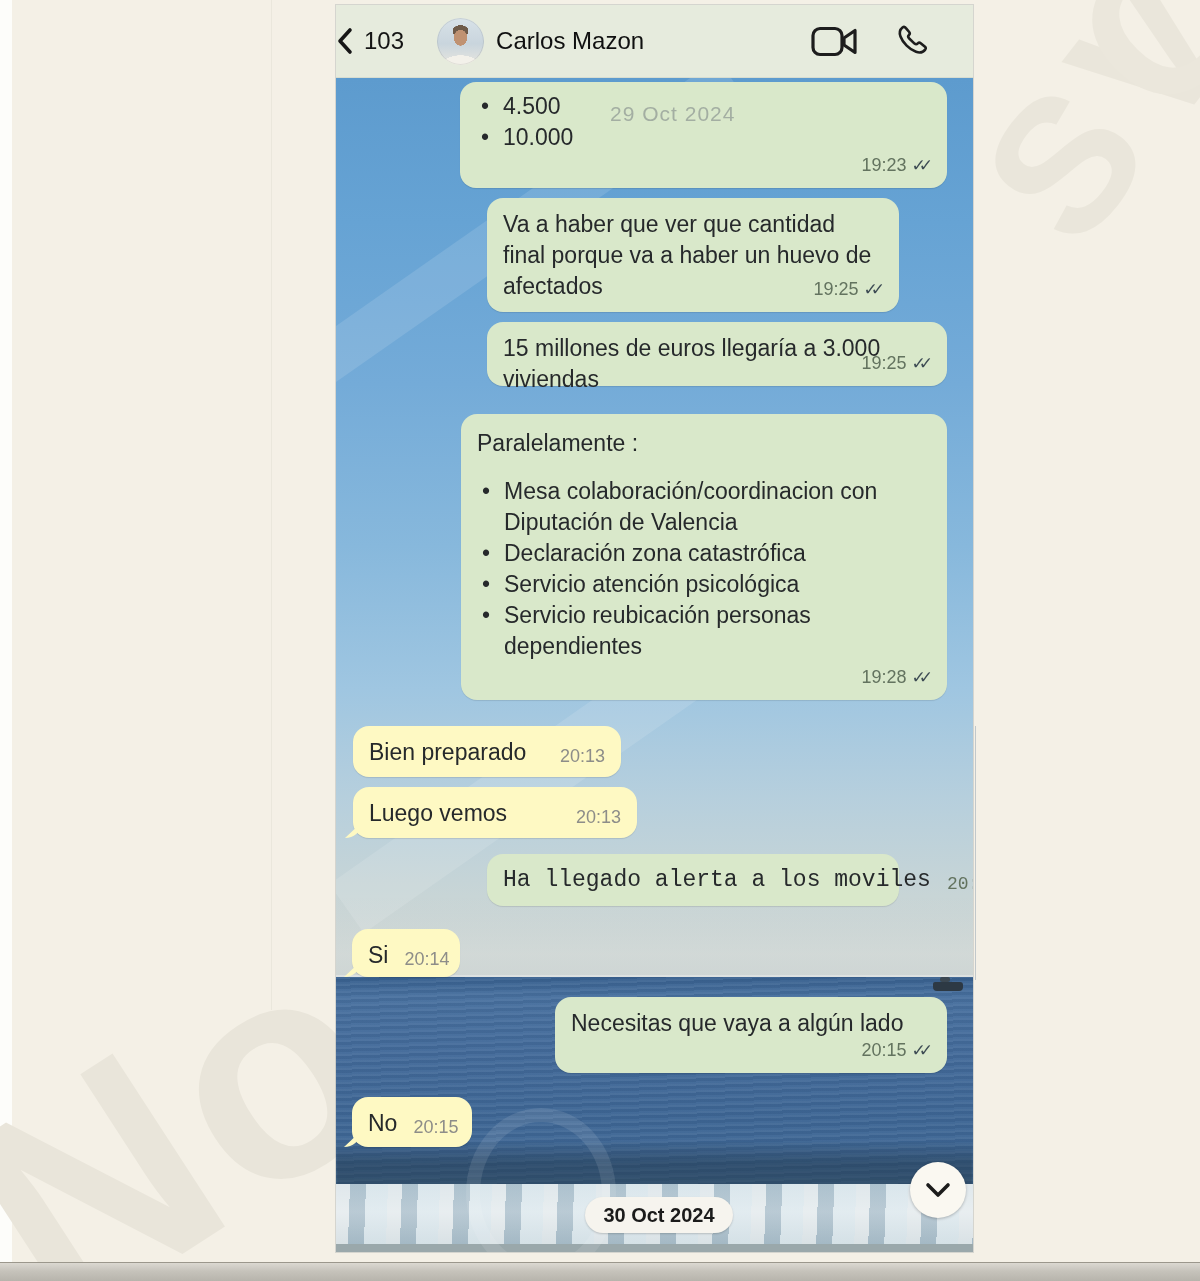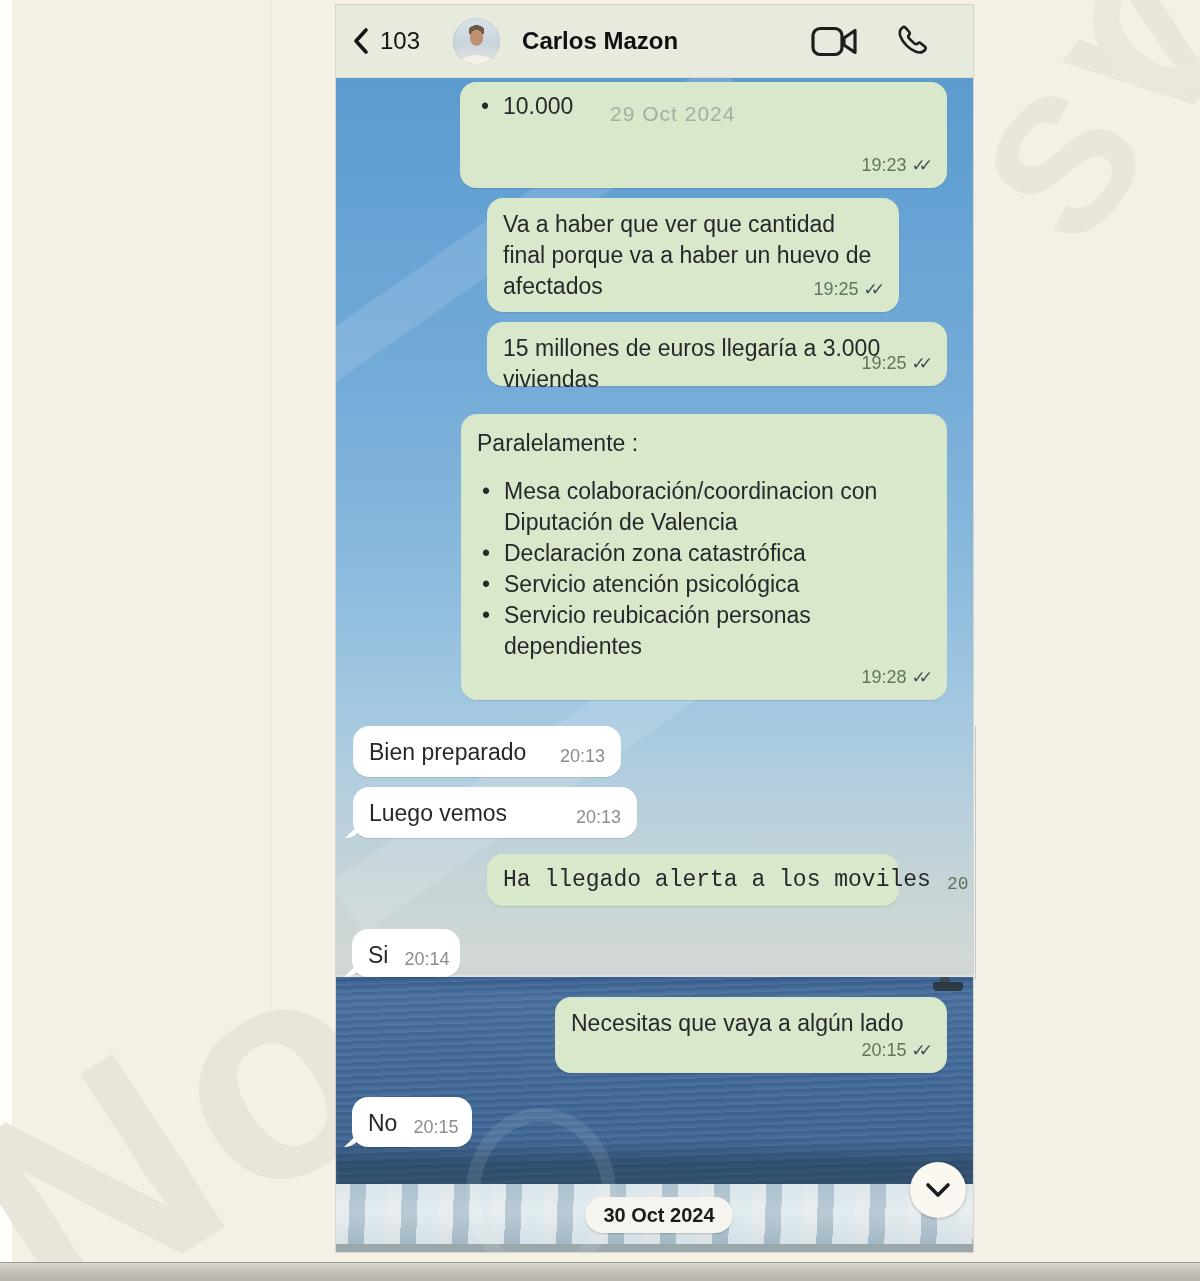--- a/index.html
+++ b/index.html
@@ -27,36 +27,36 @@
   }
 
   
   .phone {
     position:absolute; left:336px; top:5px; width:637px; height:1247px;
     background:#e6ebdd; overflow:hidden;
     box-shadow:0 0 0 1px rgba(120,130,140,0.25);
   }
   .wa-header {
     position:relative; height:73px; background:#e6ebdd;
-    display:flex; align-items:center; padding-left:16px;
+    display:flex; align-items:center; 
     border-bottom:1px solid rgba(0,0,0,0.06);
     z-index:5;
   }
   .back { display:flex; align-items:center; cursor:pointer; }
   .back-count { font-size:24px; color:#141414; margin-left:11px; }
   .avatar {
     width:47px; height:47px; border-radius:50%; margin-left:33px; overflow:hidden;
     background:
       radial-gradient(ellipse 30px 16px at 50% 100%, #f3f1ea 0 60%, transparent 61%),
       radial-gradient(ellipse 11px 13px at 50% 42%, #c09272 0 60%, transparent 61%),
       radial-gradient(ellipse 13px 10px at 50% 28%, #6e5a49 0 60%, transparent 61%),
       linear-gradient(180deg,#d8e2e8 0%, #c9d5dd 55%, #e8e6df 100%);
     box-shadow:inset 0 0 0 1px rgba(0,0,0,0.08);
   }
-  .contact-name { margin-left:22px; font-size:24px; font-weight:bold; color:#101010; }
+  .contact-name { margin-left:12px; font-size:24px; font-weight:normal; color:#101010; }
   .header-actions { margin-left:auto; margin-right:44px; display:flex; align-items:center; gap:37px; }
   .hicon { display:block; }
 
   .wa-body { position:absolute; left:0; top:73px; width:637px; height:1174px; overflow:hidden; }
   .sky {
     position:absolute; left:0; top:0; width:100%; height:899px;
     background:linear-gradient(180deg,
       #5d9bce 0%, #66a3d4 16%, #74abd8 34%, #87b8dc 52%,
       #9fc6e1 68%, #b6cfdd 80%, #c8d5d6 91%, #c3cdcd 100%);
   }
@@ -93,21 +93,21 @@
   .streak { position:absolute; background:rgba(255,255,255,0.12); transform:rotate(-35deg); pointer-events:none; }
   .ghost-ring { position:absolute; left:130px; top:1030px; width:150px; height:170px;
     border:14px solid rgba(255,255,255,0.10); border-radius:50%; pointer-events:none; }
 
   
   .bubble {
     position:absolute; border-radius:16px; font-size:23px; line-height:31px; color:#26292b;
     box-shadow:0 1px 1px rgba(0,0,0,0.10);
   }
   .out { background:#d9e8ca; }
-  .in  { background:#ffffff; }
+  .in  { background:#fef9c3; }
   .pad { padding:11px 16px 10px 16px; }
   .stamp { position:absolute; right:14px; bottom:7px; display:flex; align-items:center; gap:5px; }
   .time-out { font-size:18px; color:#63735f; }
   .time-in  { font-size:18px; color:#8d8d89; }
   .ticks { font-size:17px; color:#3e4c54; letter-spacing:-7px; padding-right:7px; }
   .blist { list-style:none; margin-top:2px; }
   .blist li { position:relative; padding-left:27px; }
   .blist li::before { content:"\2022"; position:absolute; left:5px; top:0; }
   .inline-row { display:flex; align-items:flex-end; }
   .inline-row .t { flex:0 0 auto; }
@@ -175,20 +175,21 @@
       <div class="boat"></div>
       <div class="surf-dark"></div>
       <div class="surf-foam"></div>
       <div class="sand"></div>
       <div class="streak" style="left:-60px; top:120px; width:500px; height:46px;"></div>
       <div class="streak" style="left:-40px; top:640px; width:560px; height:60px;"></div>
       <div class="ghost-ring"></div>
 
       <div class="bubble out pad" style="left:124px; top:4px; width:487px; height:106px;">
         <ul class="blist" style="margin-top:-2px;">
+          <li>4.500</li>
           <li>10.000</li>
         </ul>
         <div class="ghost-date">29 Oct 2024</div>
         <div class="stamp">
           <span class="time-out">19:23</span>
           <span class="ticks">✓✓</span>
         </div>
       </div>
 
       <div class="bubble out pad" style="left:151px; top:120px; width:412px; height:114px;">

